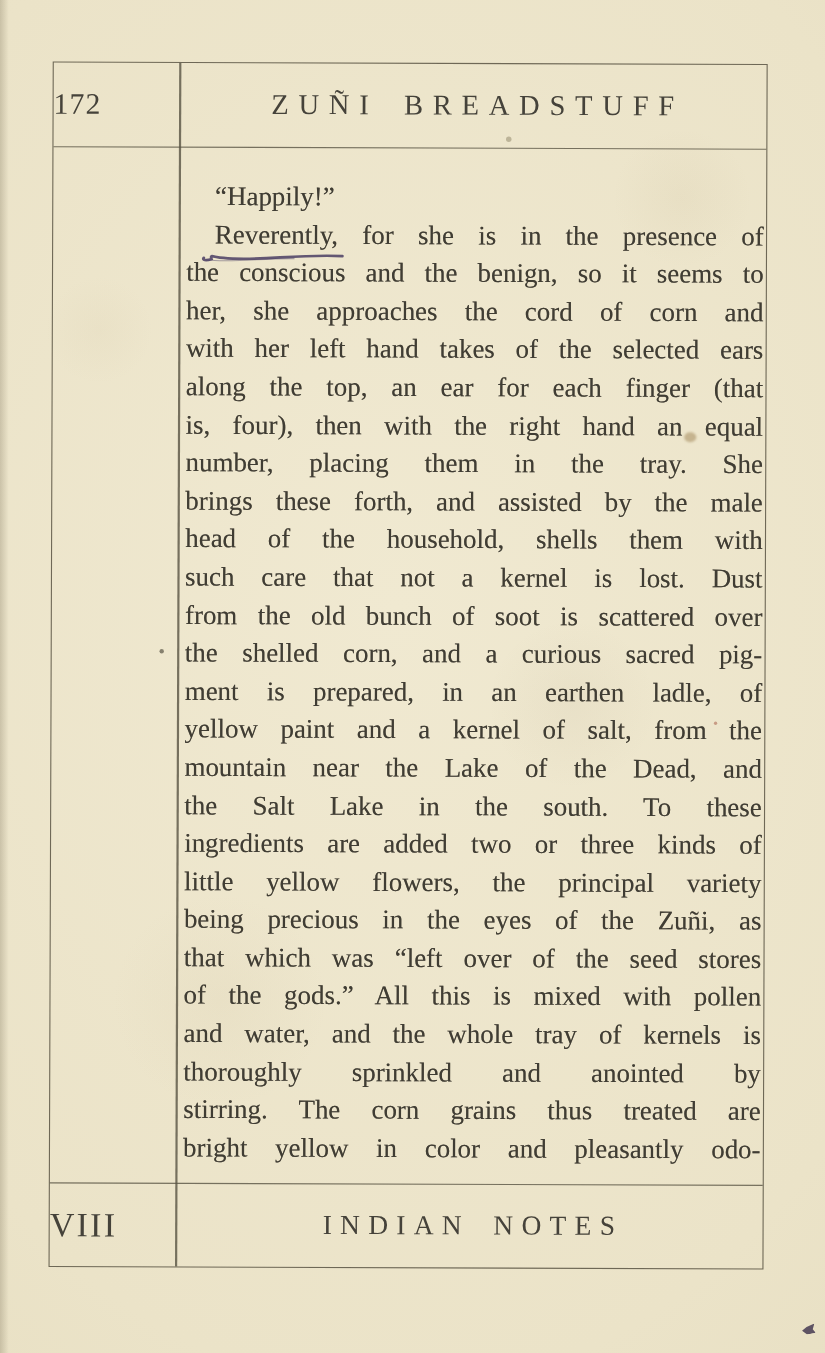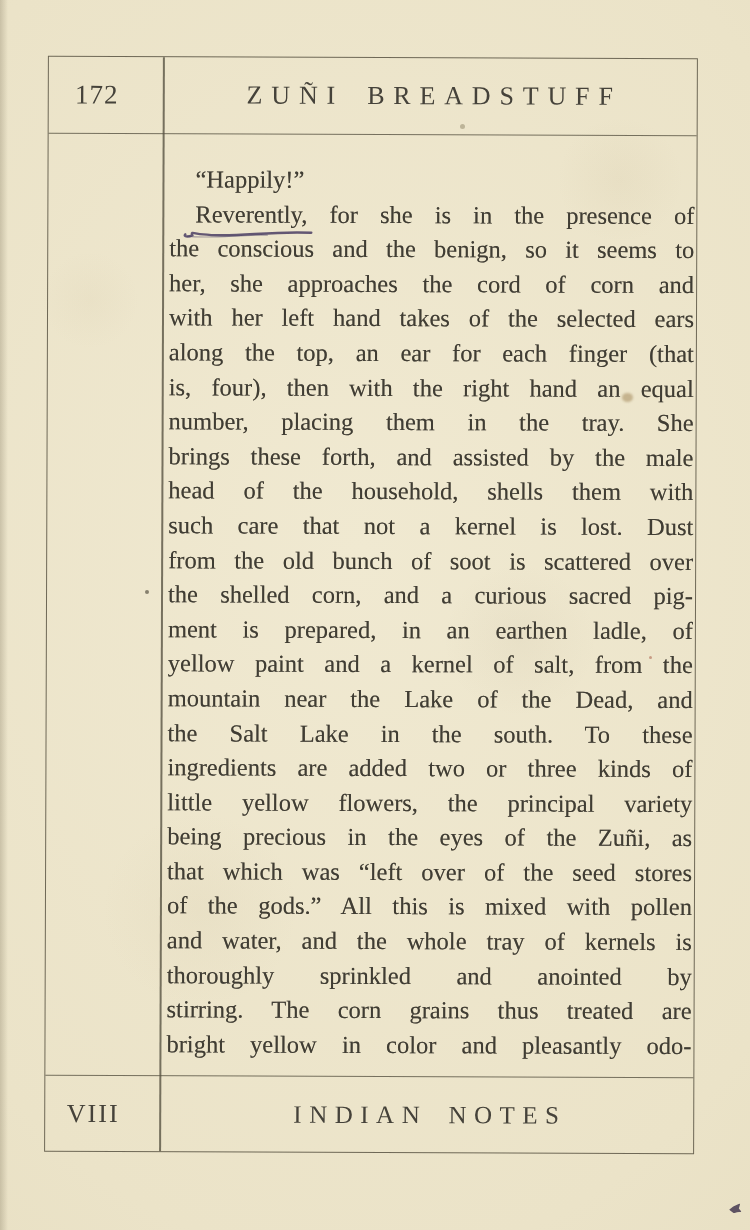--- a/index.html
+++ b/index.html
@@ -37,29 +37,29 @@
   .header-band {
     position:absolute; top:0; left:0; right:0; height:76px;
     border-bottom:1.5px solid rgba(88,82,66,.8);
   }
   .footer-band {
     position:absolute; bottom:0; left:0; right:0; height:75px;
     border-top:1.5px solid rgba(88,82,66,.8);
   }
   .cell-left {
     position:absolute; left:0; width:96px; top:50%; transform:translateY(-50%);
-    text-align:center; color:#45423a;
+    text-align:left; color:#45423a;
   }
   .cell-main {
     position:absolute; left:114px; right:0; top:50%; transform:translateY(-50%);
     text-align:center; color:#45423a;
   }
   .page-number { font-size:27px; letter-spacing:1px; }
   .head-title  { font-size:26px; letter-spacing:.34em; word-spacing:.3em; text-indent:.34em; }
-  .signature   { font-size:26px; letter-spacing:2px;font-family:Liberation Serif, serif; }
+  .signature   { font-size:31px; letter-spacing:2px;font-family:Liberation Serif, serif; }
   .foot-title  { font-size:25px; letter-spacing:.3em; word-spacing:.3em; text-indent:.3em; }
 
   
   .body-text {
     position:absolute; left:121px; top:105px; width:525px;
     font-size:24.5px; line-height:34.6px; color:#403d34;
     text-shadow:0 0 .5px rgba(62,57,46,.55);
   }
   .line { height:34.6px; text-align:justify; text-align-last:justify; }
   .line.indent { text-indent:26px; }

